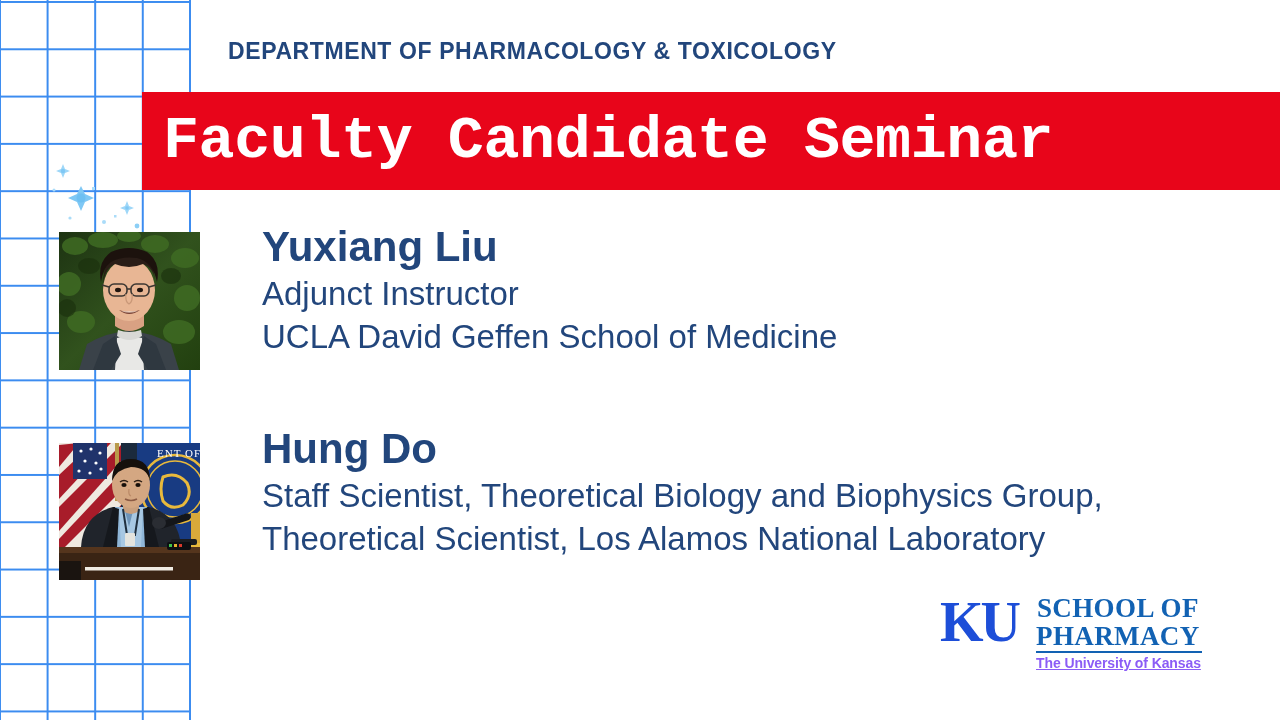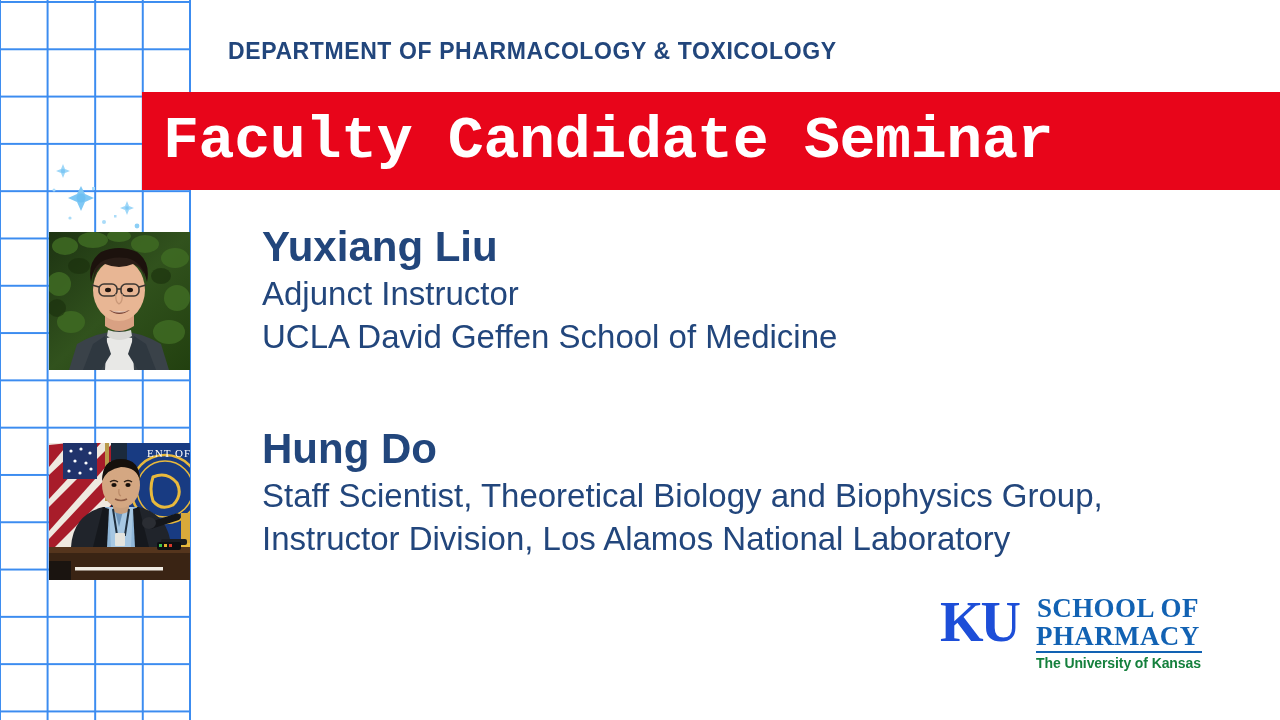--- a/index.html
+++ b/index.html
@@ -85,21 +85,21 @@
     font-family: "Liberation Sans", sans-serif;
     font-weight: bold;
     font-size: 23px;
     letter-spacing: 0.6px;
     white-space: nowrap;
   }
 
   
   .photo {
     position: absolute;
-    left: 49px;
+    left: 59px;
     width: 141px;
     overflow: hidden;
   }
   .photo-1 { top: 232px; height: 138px; }
   .photo-2 { top: 443px; height: 137px; }
   .photo svg { display: block; width: 100%; height: 100%; }
 
   
   .speaker {
     position: absolute;
@@ -160,27 +160,28 @@
     left: 96px;
     top: 57px;
     width: 166px;
     height: 2px;
     background: #1262b3;
   }
   .ku-tagline {
     position: absolute;
     left: 96px;
     top: 61px;
-    color: #15803d;
+    color: #8b5cf6;
     font-family: "Liberation Sans", sans-serif;
     font-weight: bold;
     font-size: 14px;
     line-height: 16px;
     letter-spacing: -0.1px;
     white-space: nowrap;
+    text-decoration: underline;
   }
 </style>
 </head>
 <body>
 
 <div class="slide">
 
   <div class="grid-panel"></div>
   <div class="grid-edge-right"></div>
 
@@ -331,21 +332,21 @@
         <rect x="110" y="101" width="3" height="3" fill="#3fc34a"></rect>
         <rect x="115" y="101" width="3" height="3" fill="#e2b22c"></rect>
         <rect x="120" y="101" width="3" height="3" fill="#d8382c"></rect>
       </g>
     </svg>
   </div>
 
   <div class="speaker speaker-2">
     <div class="speaker-name">Hung Do</div>
     <div class="speaker-line">Staff Scientist, Theoretical Biology and Biophysics Group,</div>
-    <div class="speaker-line">Instructor Division, Los Alamos National Laboratory</div>
+    <div class="speaker-line">Theoretical Scientist, Los Alamos National Laboratory</div>
   </div>
 
   <div class="ku-logo">
     <div class="ku-mark">KU</div>
     <div class="ku-words">
       <span>SCHOOL OF</span>
       <span class="row2">PHARMACY</span>
     </div>
     <div class="ku-rule"></div>
     <div class="ku-tagline">The University of Kansas</div>

